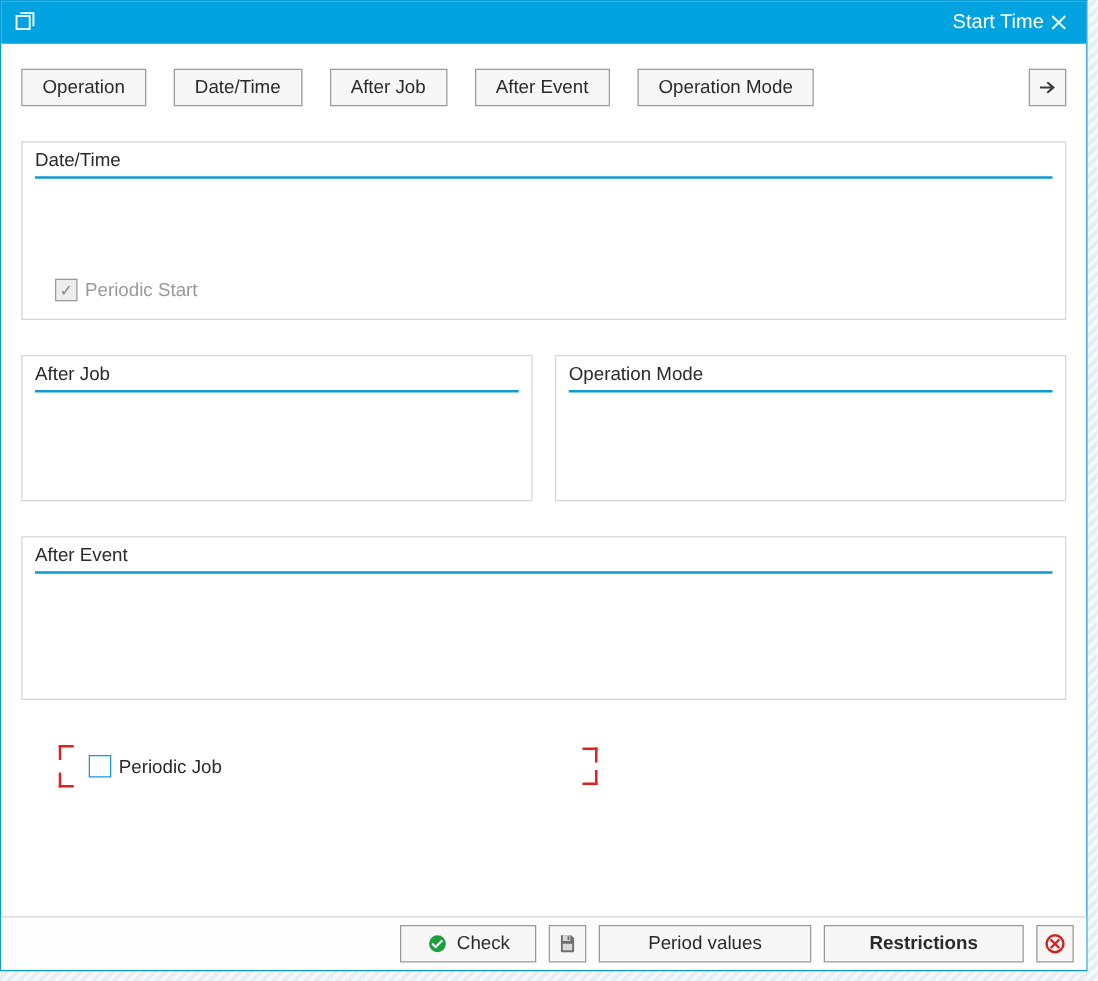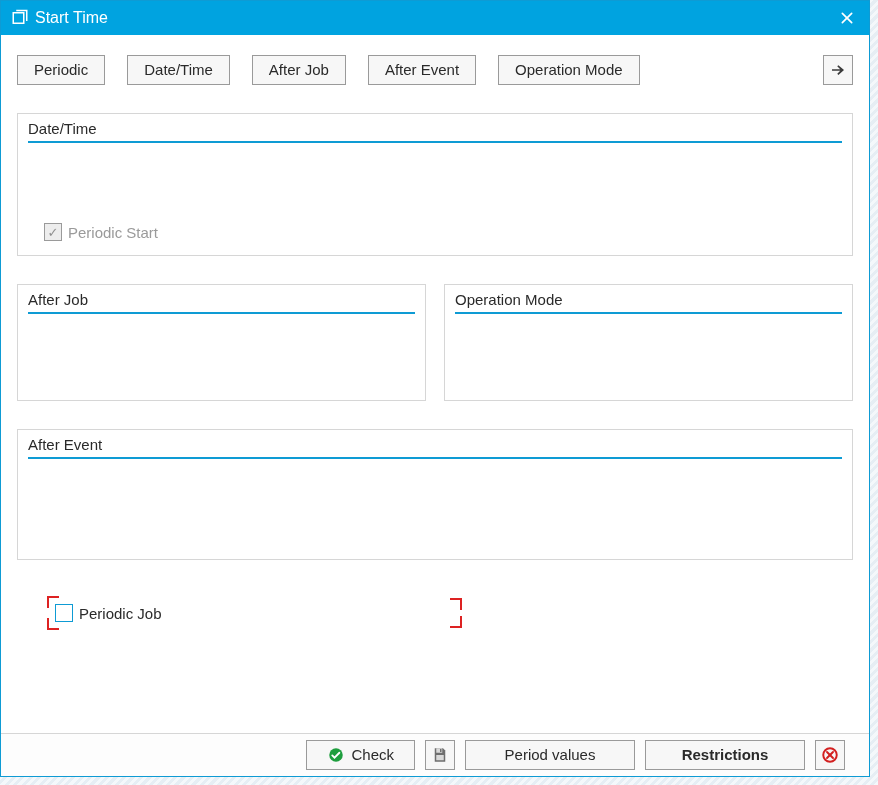--- a/index.html
+++ b/index.html
@@ -39,20 +39,21 @@
   }
   .titlebar .title-icon {
     width: 18px; height: 18px;
     margin-right: 6px;
     display: inline-flex;
     align-items: center; justify-content: center;
   }
   .titlebar .title {
     flex: 1;
     font-size: 16px;
+    text-align: right;
   }
   .titlebar .close {
     width: 24px; height: 24px;
     display: inline-flex; align-items: center; justify-content: center;
     cursor: pointer;
     color: #fff;
   }
 
   .body {
     padding: 20px 16px 8px 16px;
@@ -162,21 +163,21 @@
     width: 10px; height: 10px;
     border: 2px solid #d22;
     border-left: none;
     border-bottom: none;
   }
   .phantom-bracket::before { top: 0; right: 0; }
   .phantom-bracket::after  { bottom: 0; right: 0; transform: scaleY(-1); }
 
   .footer {
     border-top: 1px solid #d6d6d6;
-    padding: 6px 24px;
+    padding: 6px 10px;
     display: flex;
     gap: 10px;
     justify-content: flex-end;
     align-items: stretch;
     background: #fdfdfd;
   }
   .footer .sap-btn {
     height: 30px;
     display: inline-flex;
     align-items: center;
@@ -209,21 +210,21 @@
       <svg viewBox="0 0 24 24" width="16" height="16" stroke="#fff" stroke-width="2.5" stroke-linecap="round">
         <line x1="5" y1="5" x2="19" y2="19"></line>
           <line x1="19" y1="5" x2="5" y2="19"></line>
       </svg>
     </span>
   </div>
 
   <div class="body">
 
     <div class="tabrow">
-      <button class="sap-btn">Periodic</button>
+      <button class="sap-btn">Operation</button>
       <button class="sap-btn">Date/Time</button>
       <button class="sap-btn">After Job</button>
       <button class="sap-btn">After Event</button>
       <button class="sap-btn">Operation Mode</button>
       <span class="spacer"></span>
       <button class="sap-btn icon-only">
         <span class="ico-arrow-right">
           <svg viewBox="0 0 24 24" width="18" height="18" fill="#3b3b3b">
             <path d="M4 11h11l-4-4 1.5-1.5L20 12l-7.5 6.5L11 17l4-4H4z"></path>
           </svg>
@@ -252,21 +253,21 @@
       </div>
     </div>
 
     <div class="box full">
       <div class="box-title">After Event</div>
       <div class="box-body" style="min-height:78px;"></div>
     </div>
 
     <div class="periodic-region">
       <span class="bracket">
-        <label class="checkbox-ctl" style="margin-left:0;">
+        <label class="checkbox-ctl" style="margin-left:16px;">
           <span class="cb blue-outline"></span>
           <span>Periodic Job</span>
         </label>
       </span>
       <span class="phantom-bracket"></span>
     </div>
 
   </div>
 
   <div class="footer">

